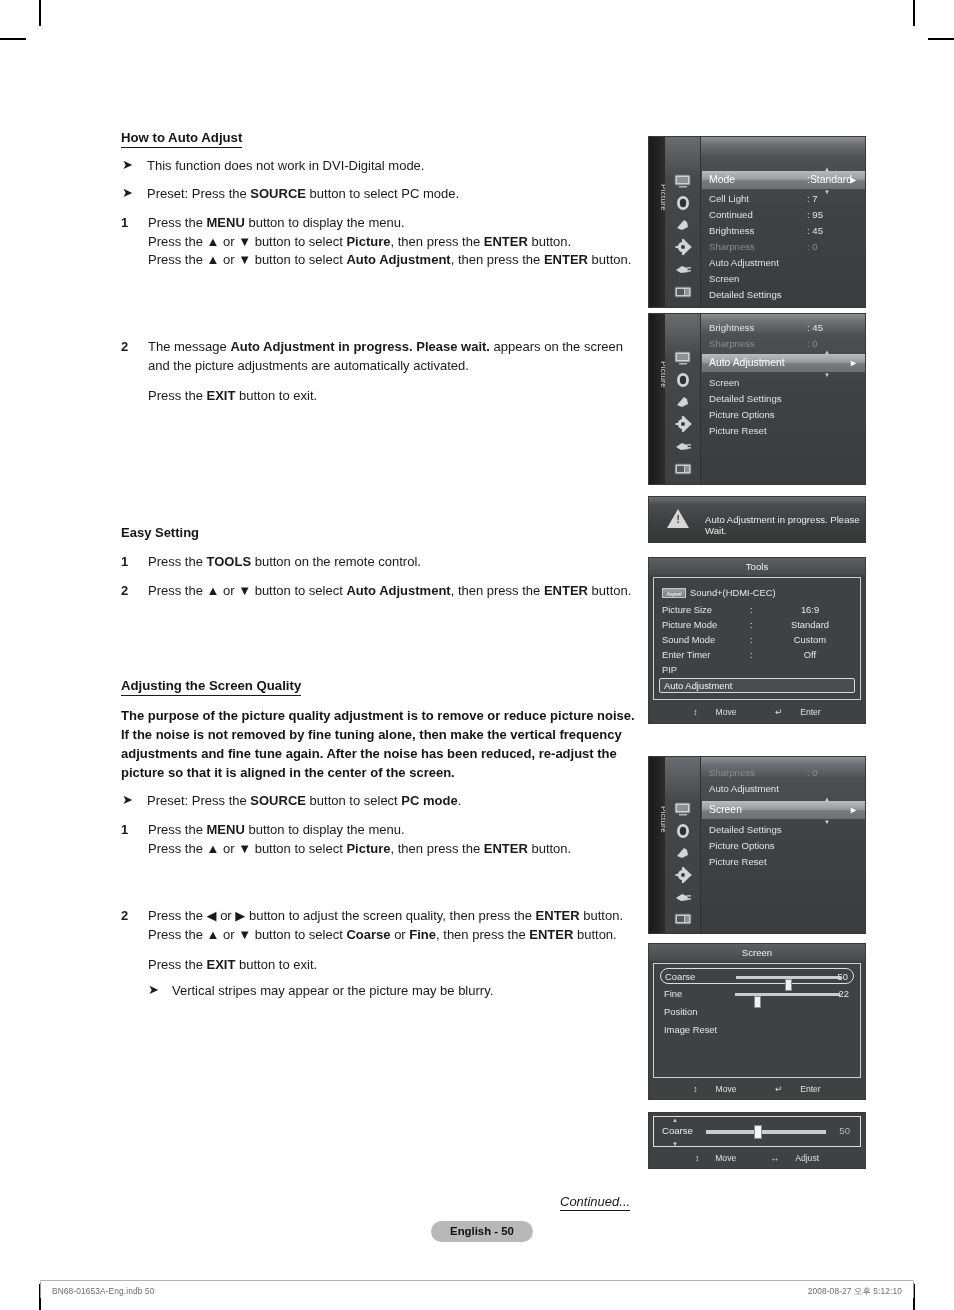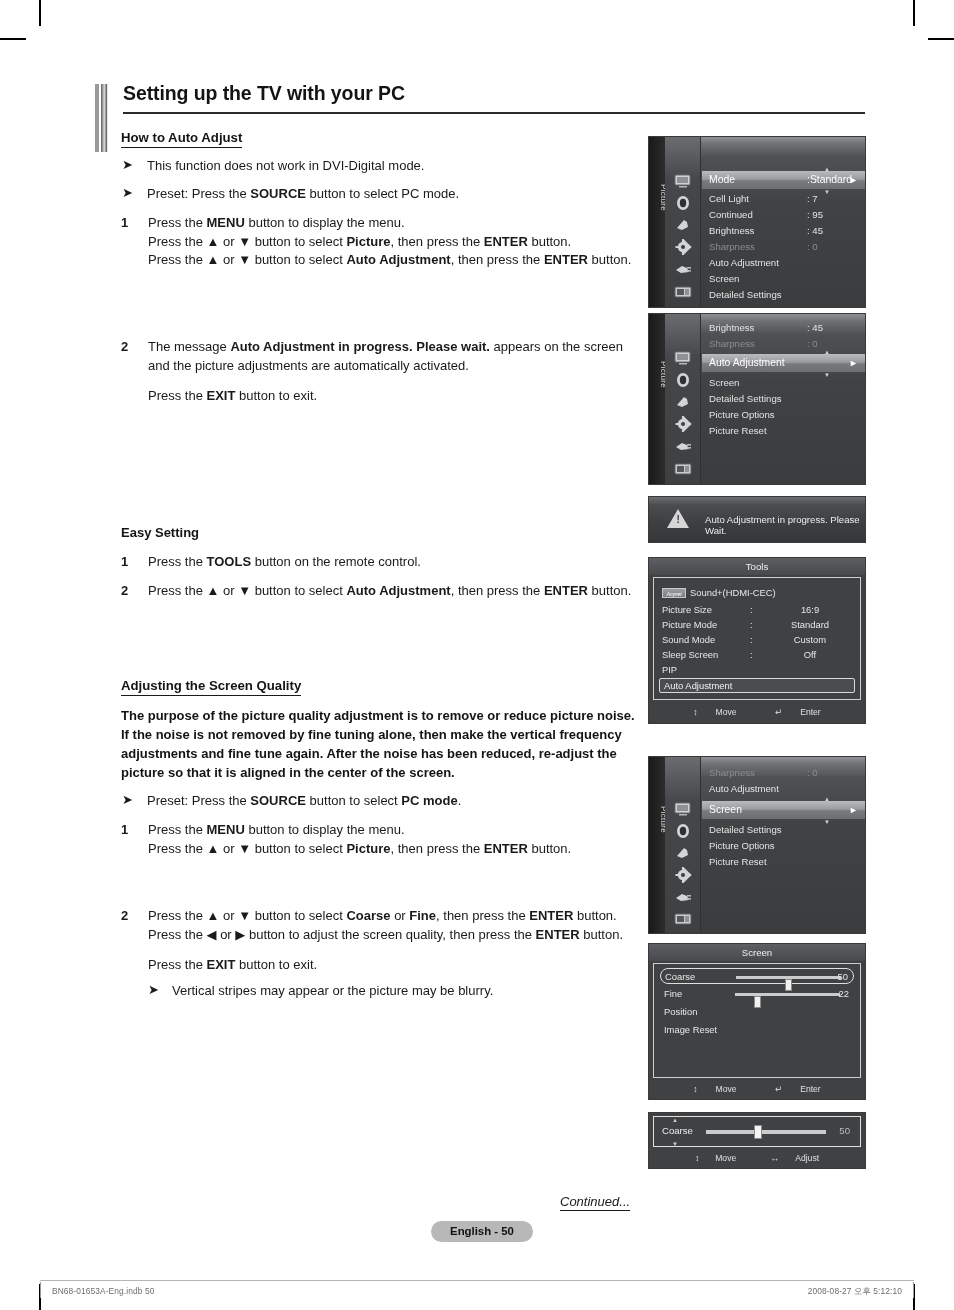--- a/index.html
+++ b/index.html
@@ -287,25 +287,20 @@
 
 <div class="page">
 
   <div class="crop crop-tl-v"></div>
   <div class="crop crop-tl-h"></div>
   <div class="crop crop-tr-v"></div>
   <div class="crop crop-tr-h"></div>
   <div class="crop crop-bl-v"></div>
   <div class="crop crop-br-v"></div>
 
-  <div class="title-wrap">
-    <div class="title-bar-group"></div>
-    <div class="title-text">Setting up the TV with your PC</div>
-    <div class="title-rule"></div>
-  </div>
 
   <div class="body-col">
 
     <h3 class="sub">How to Auto Adjust</h3>
 
 
     <div class="bullet">
       <span class="ar">➤</span>
       <span>This function does not work in DVI-Digital mode.</span>
     </div>
@@ -359,22 +354,22 @@
     <div class="step">
       <span class="num">1</span>
       <p class="para"><span>Press the </span><b>MENU</b><span> button to display the menu.</span></p>
       <p class="para"><span>Press the ▲ or ▼ button to select </span><b>Picture</b><span>, then press the </span><b>ENTER</b><span> button.</span></p>
     </div>
 
     <div style="height:38px"></div>
 
     <div class="step">
       <span class="num">2</span>
+      <p class="para"><span>Press the ◀ or ▶ button to adjust the screen quality, then press the </span><b>ENTER</b><span> button.</span></p>
       <p class="para"><span>Press the ▲ or ▼ button to select </span><b>Coarse</b><span> or </span><b>Fine</b><span>, then press the </span><b>ENTER</b><span> button.</span></p>
-      <p class="para"><span>Press the ◀ or ▶ button to adjust the screen quality, then press the </span><b>ENTER</b><span> button.</span></p>
       <div class="gap-sm"></div>
       <p class="para"><span>Press the </span><b>EXIT</b><span> button to exit.</span></p>
       <div class="sub-bullet">
         <span class="ar">➤</span>
         <span>Vertical stripes may appear or the picture may be blurry.</span>
       </div>
     </div>
 
   </div>
 
@@ -565,21 +560,21 @@
         <span class="c1">Picture Mode</span>
         <span class="c2">:</span>
         <span class="c3">Standard</span>
       </div>
       <div class="trow" style="top:54px">
         <span class="c1">Sound Mode</span>
         <span class="c2">:</span>
         <span class="c3">Custom</span>
       </div>
       <div class="trow" style="top:69px">
-        <span class="c1">Sleep Screen</span>
+        <span class="c1">Enter Timer</span>
         <span class="c2">:</span>
         <span class="c3">Off</span>
       </div>
       <div class="trow" style="top:84px">
         <span class="c1">PIP</span>
       </div>
       <div class="tselbox" style="top:100px">
         <span class="lbl">Auto Adjustment</span>
       </div>
     </div>

